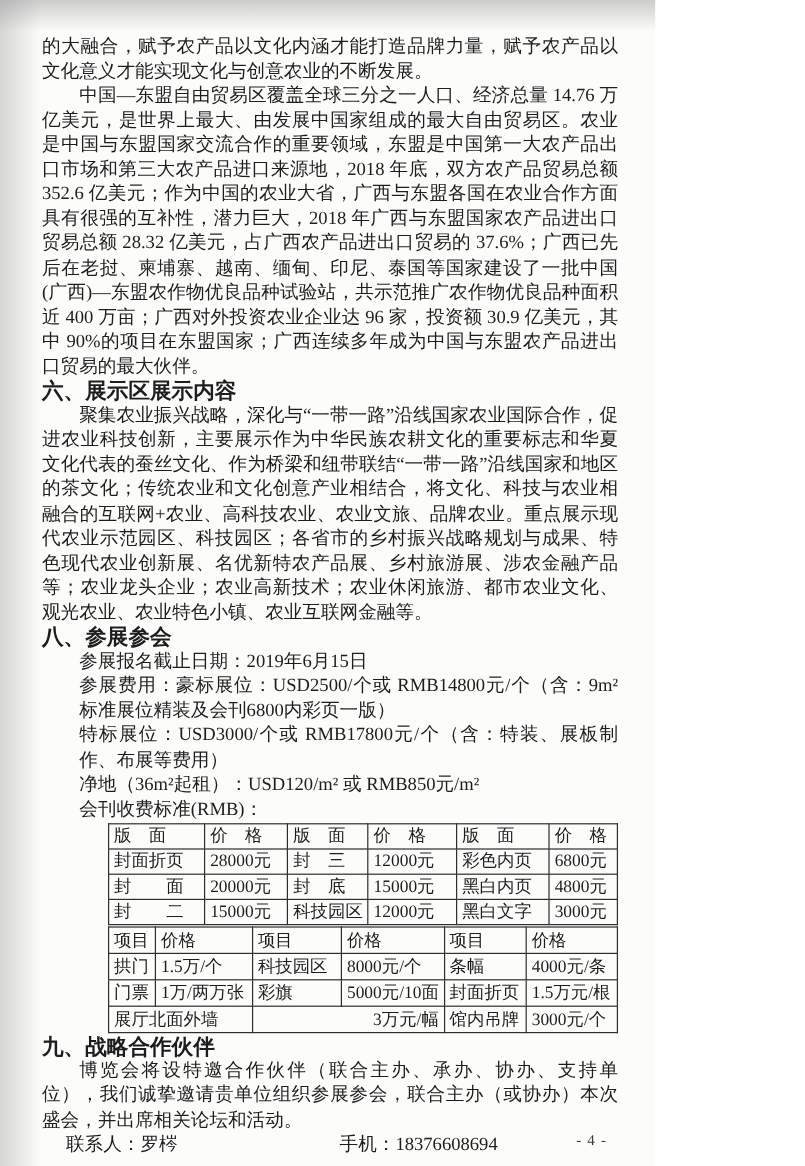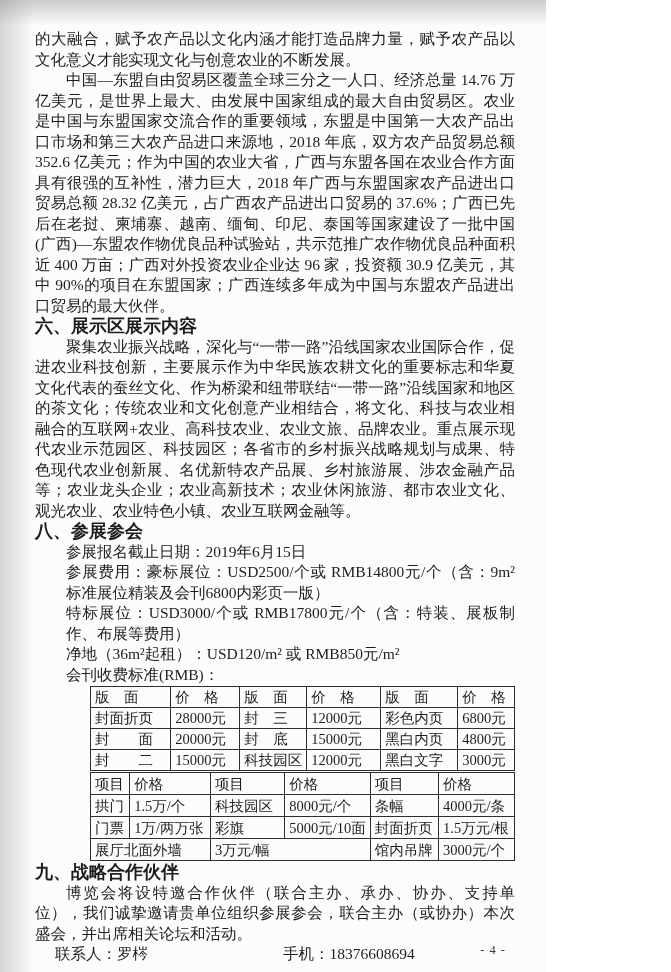--- a/index.html
+++ b/index.html
@@ -18,21 +18,21 @@
   p{margin:0;text-align:justify;}
   .indent{text-indent:31px;}
   .bold{font-weight:normal;}
   h3{margin:0;font-size:18px;line-height:20.5px;font-weight:bold;text-align:left;}
   .blk8{margin-left:31px;}
   .blk10{margin-left:20px;}
   .pairline .left{display:inline-block;width:228px;}
   table{border-collapse:collapse;table-layout:fixed;margin:1px 0 1px 24px;font-size:14.5px;}
   td{border:1.5px solid #2e2e2e;padding:0 4px;height:20px;line-height:18px;white-space:nowrap;overflow:hidden;font-weight:normal;}
   .t-ads td{height:21px;margin-left:27px;}
-  .center{text-align:left;}
+  .center{text-align:right;}
   .pageno{position:absolute;right:40px;bottom:12px;font-size:12.5px;color:#3a3a3a;letter-spacing:1px;}
 </style>
 </head>
 <body>
 
 <div class="page">
 
   <p>的大融合，赋予农产品以文化内涵才能打造品牌力量，赋予农产品以文化意义才能实现文化与创意农业的不断发展。</p>
   <p class="indent">中国—东盟自由贸易区覆盖全球三分之一人口、经济总量 14.76 万亿美元，是世界上最大、由发展中国家组成的最大自由贸易区。农业是中国与东盟国家交流合作的重要领域，东盟是中国第一大农产品出口市场和第三大农产品进口来源地，2018 年底，双方农产品贸易总额 352.6 亿美元；作为中国的农业大省，广西与东盟各国在农业合作方面具有很强的互补性，潜力巨大，2018 年广西与东盟国家农产品进出口贸易总额 28.32 亿美元，占广西农产品进出口贸易的 37.6%；广西已先后在老挝、柬埔寨、越南、缅甸、印尼、泰国等国家建设了一批中国(广西)—东盟农作物优良品种试验站，共示范推广农作物优良品种面积近 400 万亩；广西对外投资农业企业达 96 家，投资额 30.9 亿美元，其中 90%的项目在东盟国家；广西连续多年成为中国与东盟农产品进出口贸易的最大伙伴。</p>
 

